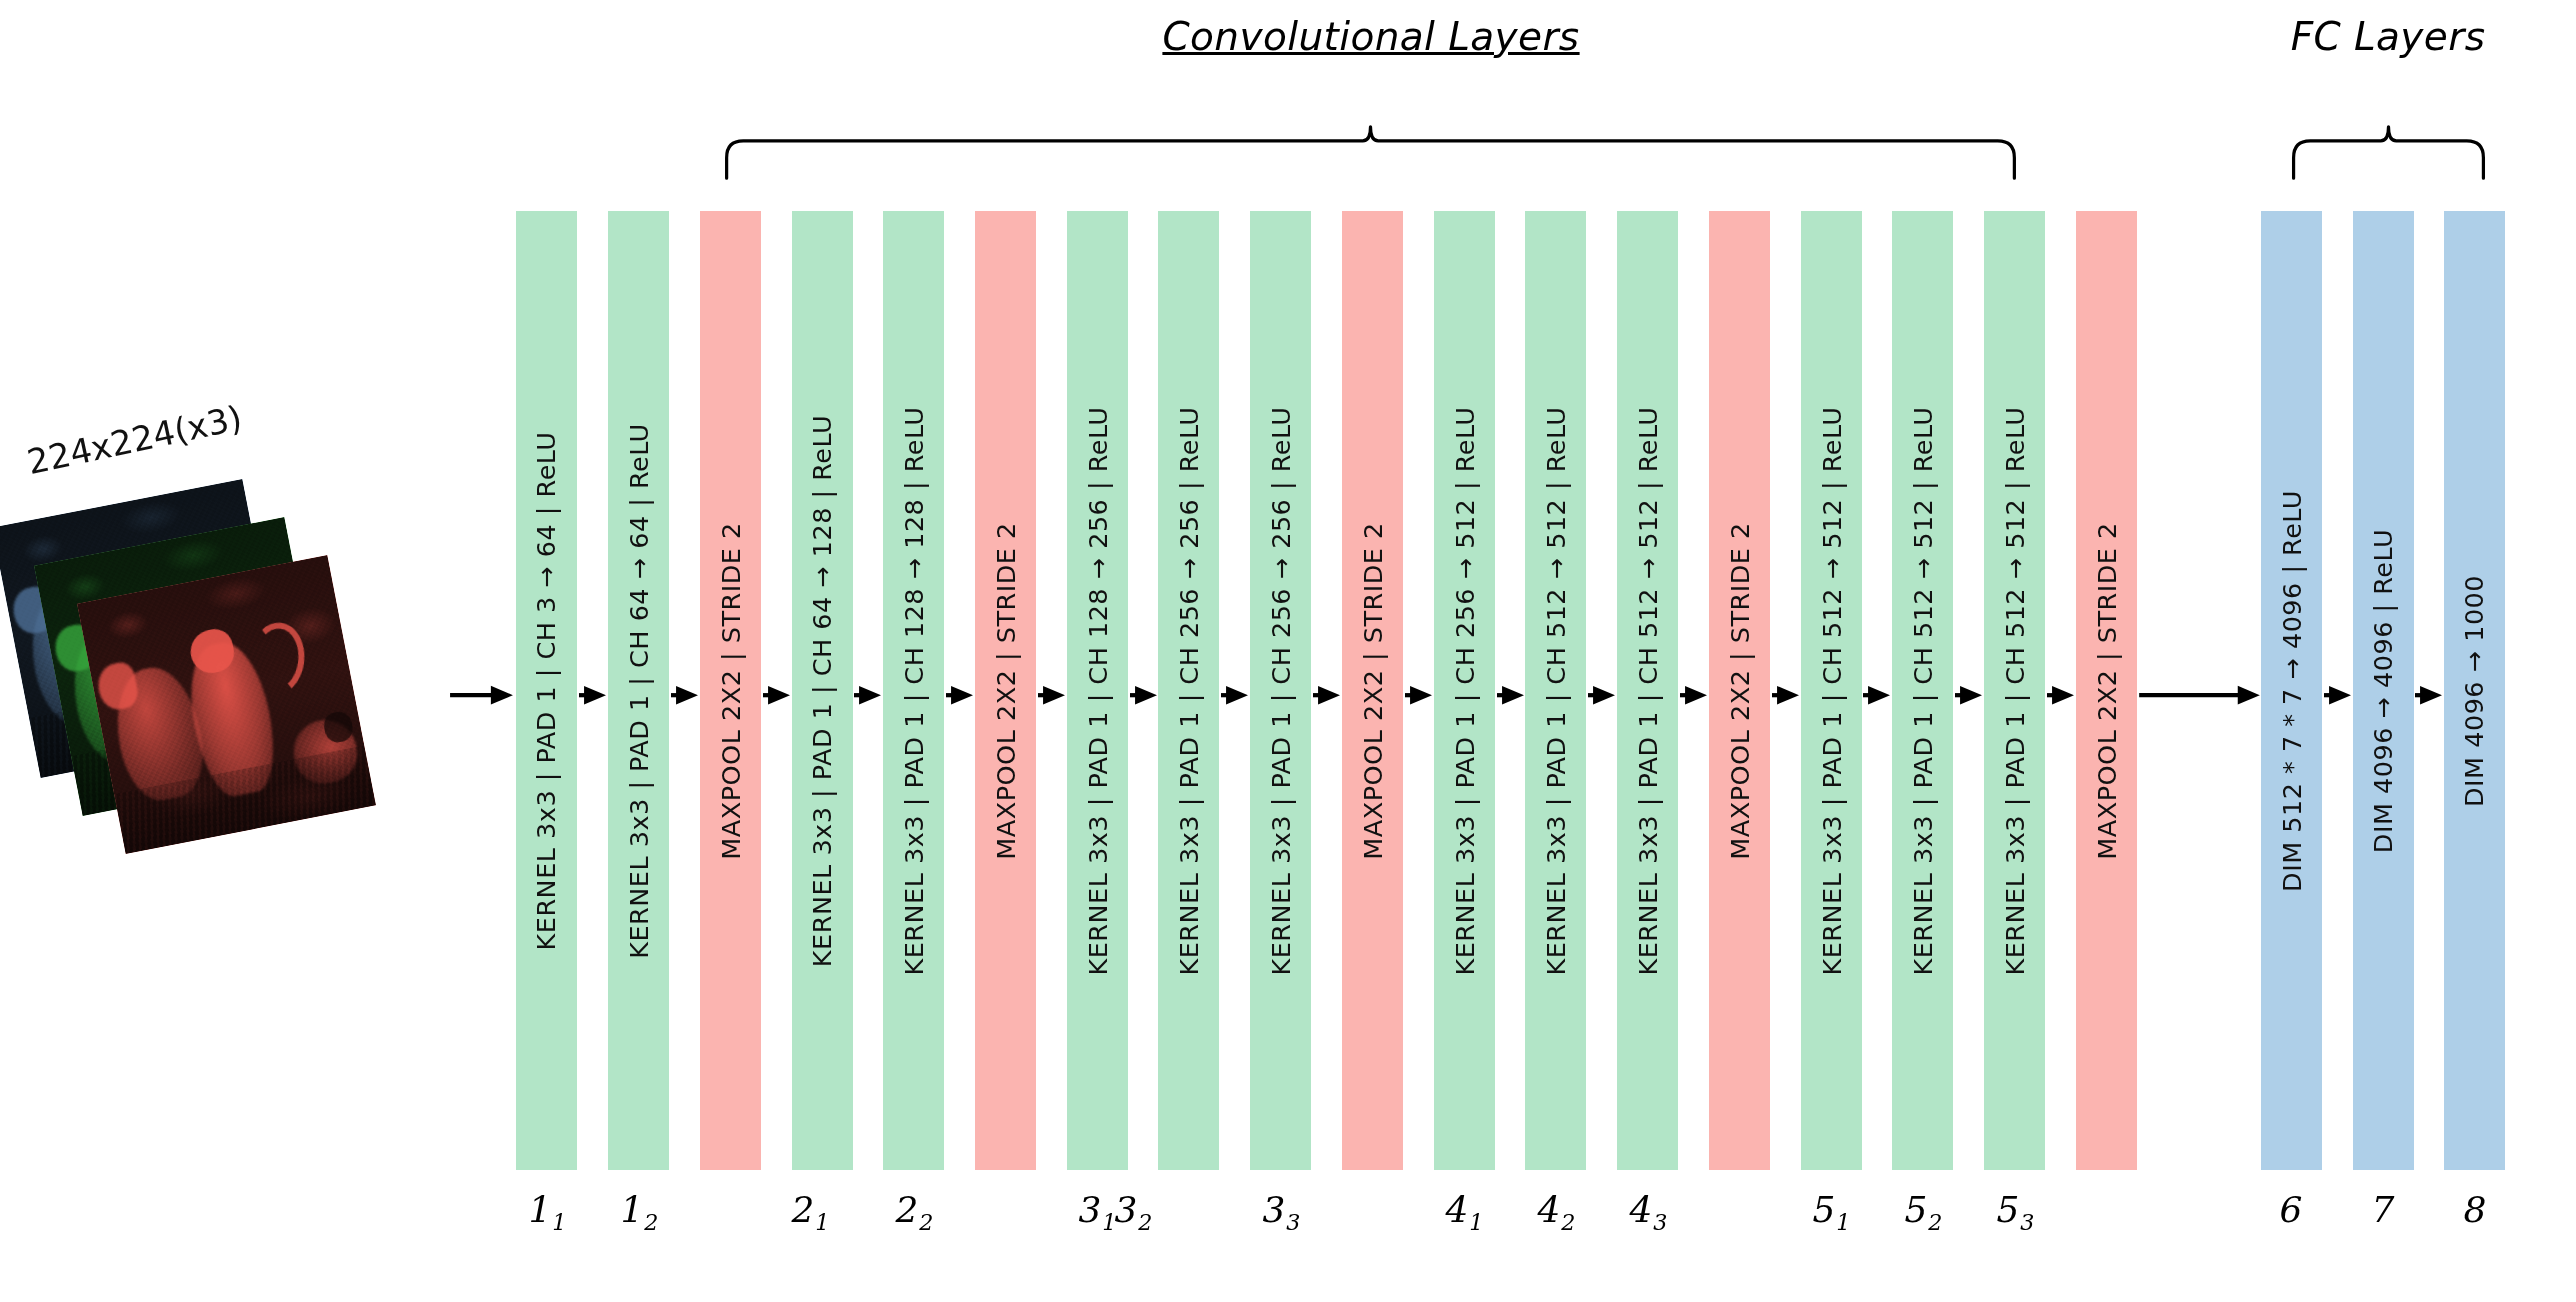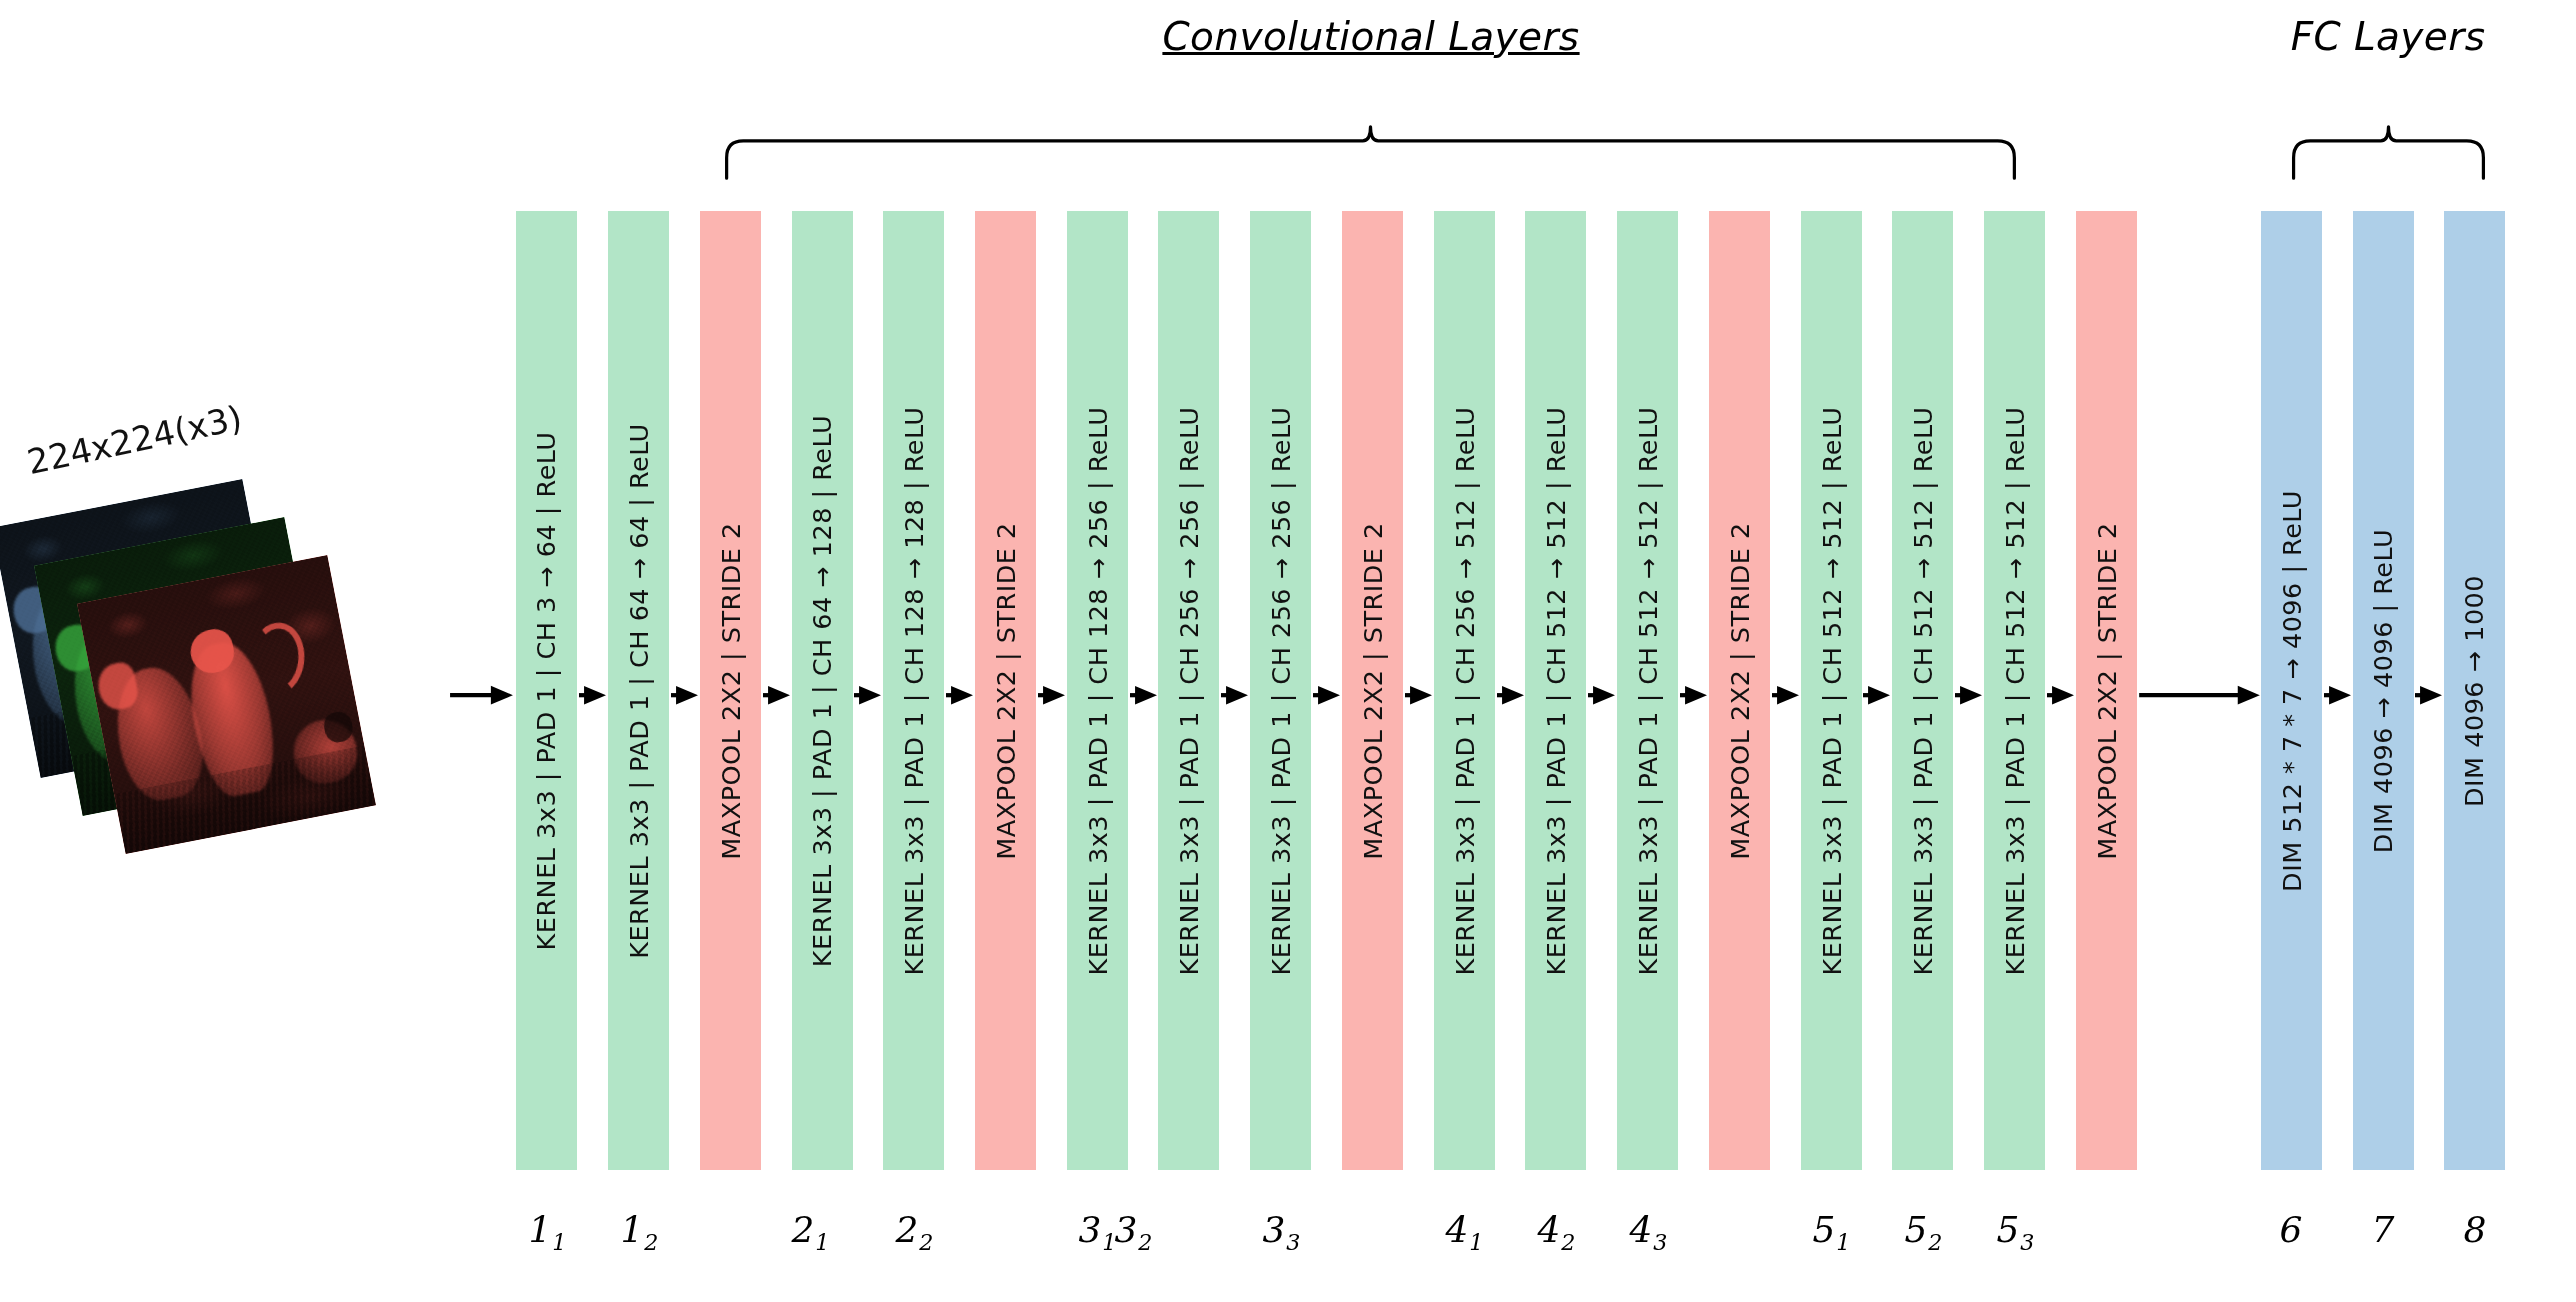--- a/index.html
+++ b/index.html
@@ -147,21 +147,20 @@
   
   .idx {
     position: absolute;
     top: 1189px;
     font-family: "DejaVu Serif", serif;
     font-style: italic;
     font-size: 36px;
     color: #000;
     transform: translateX(-50%);
     white-space: nowrap;
-    margin-top: 20px;
   }
   .idx sub {
     font-size: 0.62em;
     font-style: italic;
     vertical-align: baseline;
     position: relative;
     top: 0.35em;
     left: 0.04em;
   }
 </style>

